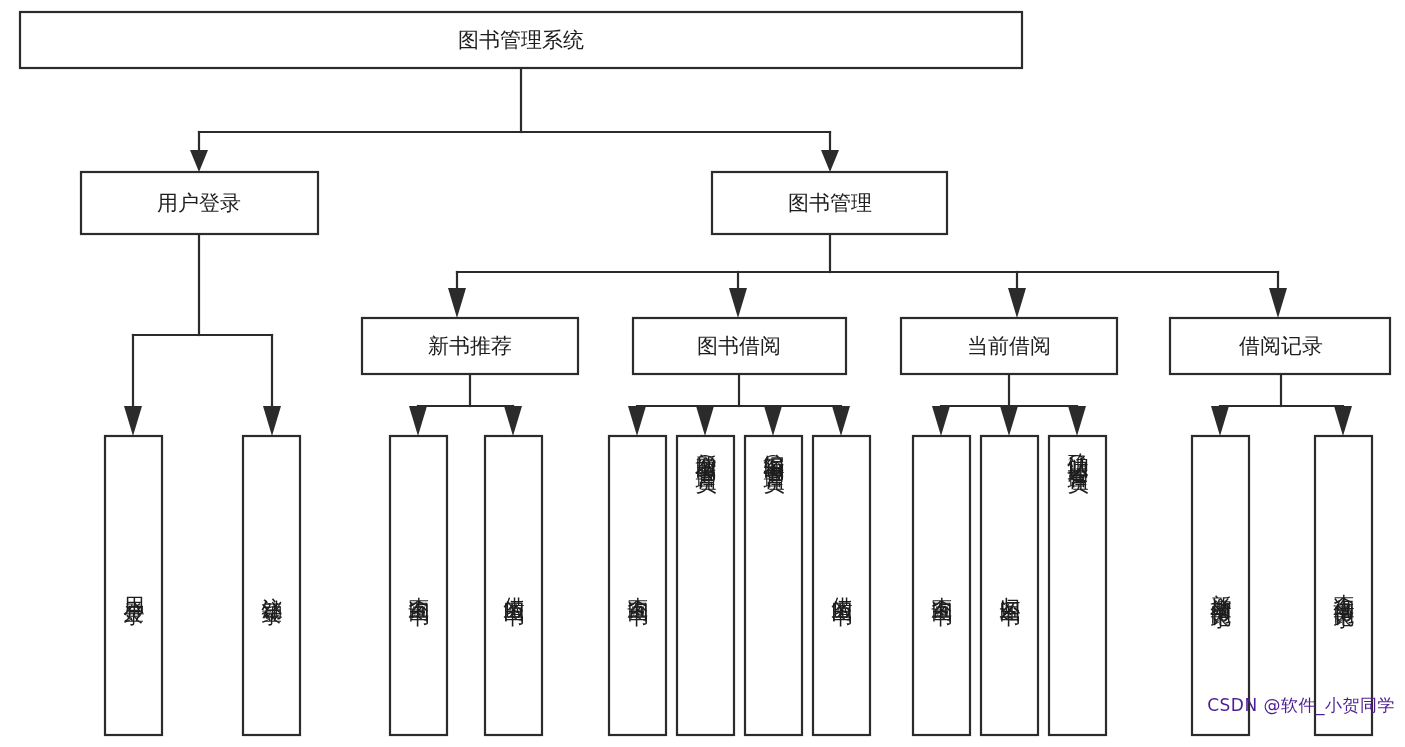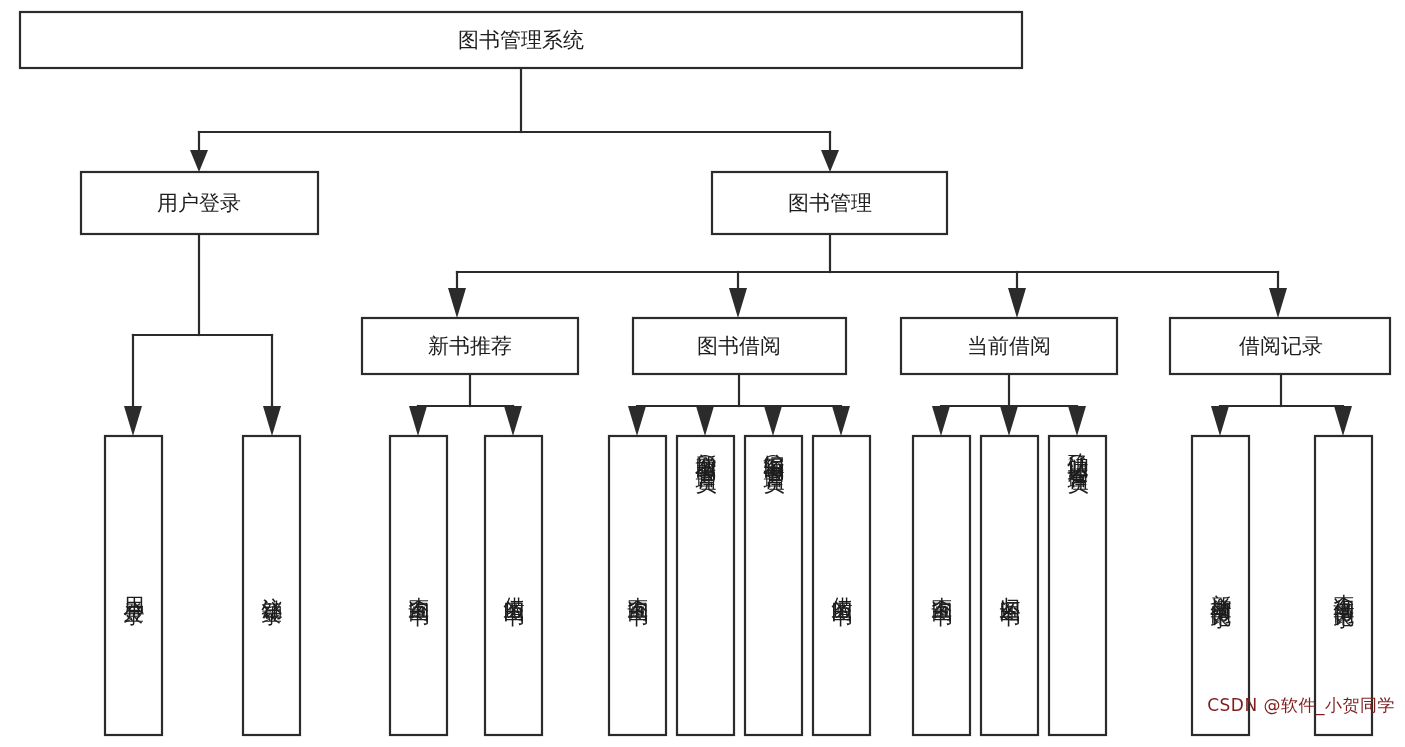--- a/index.html
+++ b/index.html
@@ -64,21 +64,21 @@
     letter-spacing: 3px;
     color: #1d1d1d;
     white-space: nowrap;
   }
   #watermark {
     position: absolute;
     right: 10px;
     bottom: 6px;
     font-family: "DejaVu Sans", "Liberation Sans", sans-serif;
     font-size: 17px;
-    color: #7f1d1d;
+    color: #4c1d95;
     letter-spacing: 0.5px;
     white-space: nowrap;
   }
 </style>
 </head>
 <body>
 
 <div id="diagram-root">
 
   <svg id="flow-svg" viewBox="0 0 1405 747">

